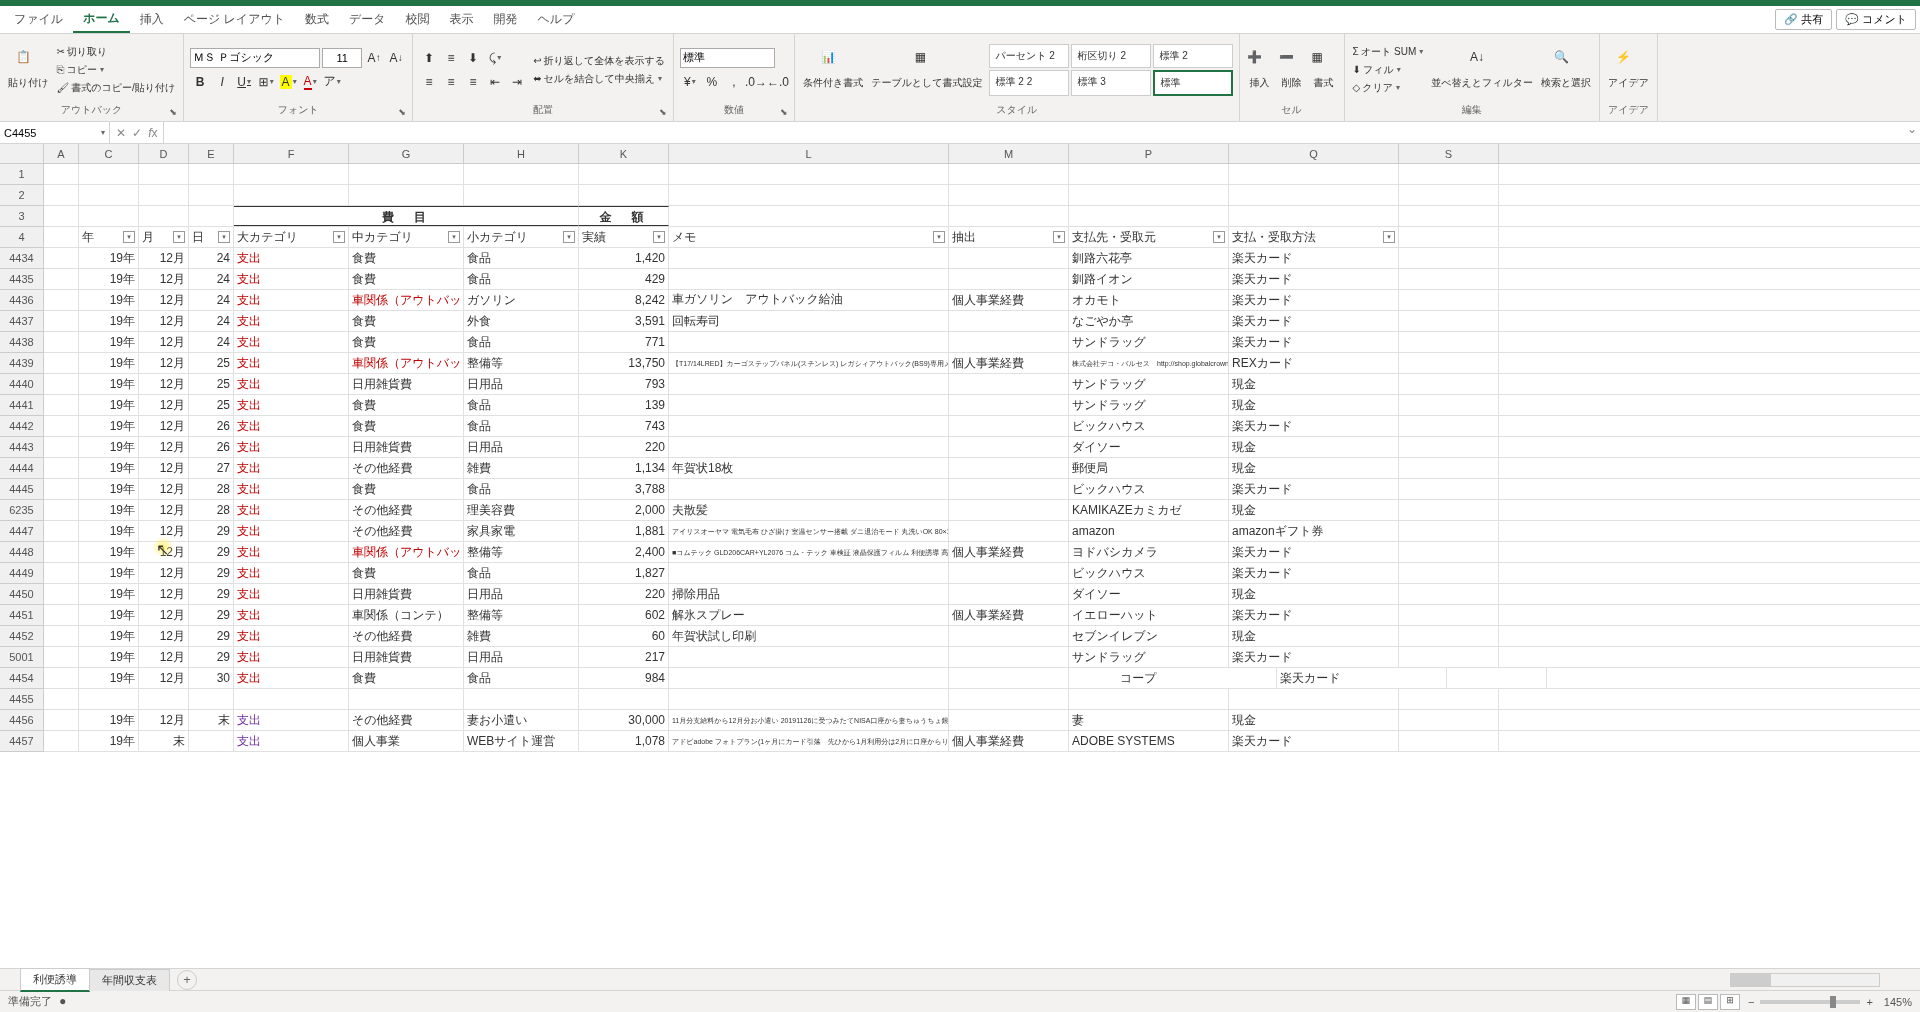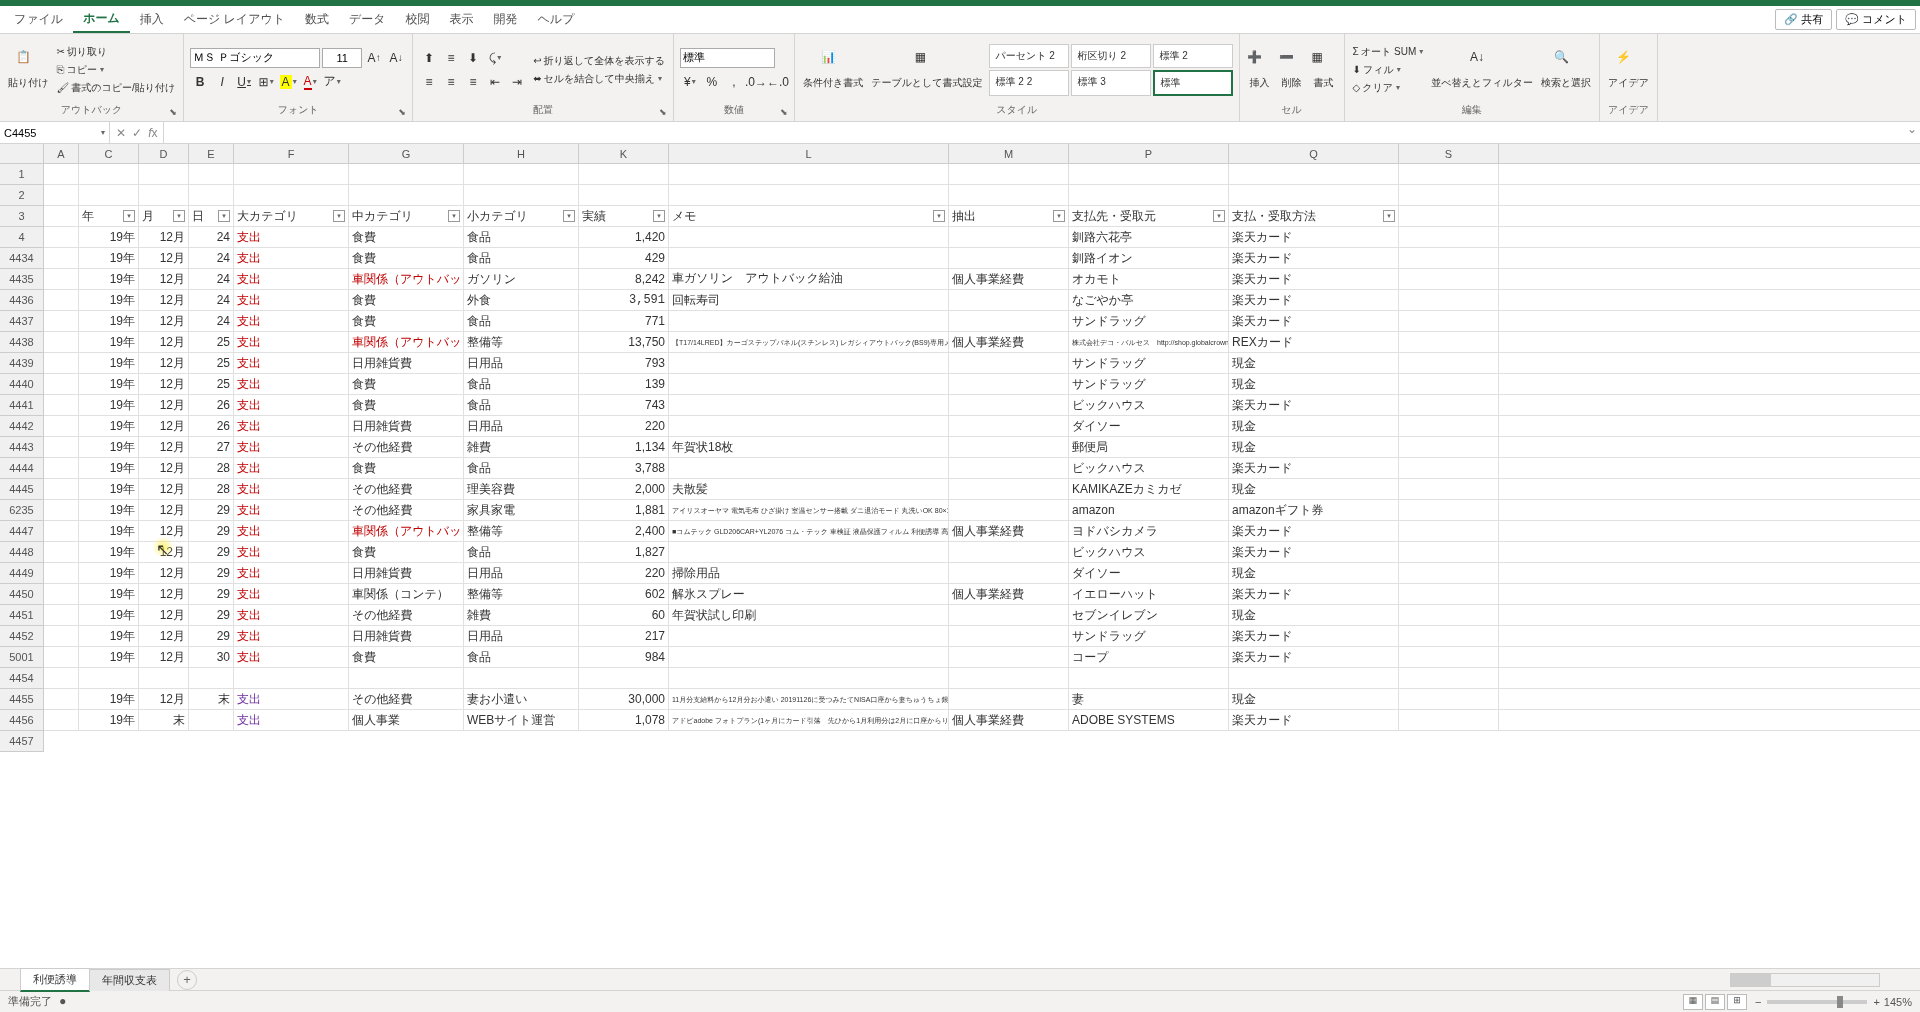--- a/index.html
+++ b/index.html
@@ -376,20 +376,33 @@
           <div class="cell " style="width: 115px;"></div>
           <div class="cell " style="width: 115px;"></div>
           <div class="cell " style="width: 90px;"></div>
           <div class="cell " style="width: 280px;"></div>
           <div class="cell " style="width: 120px;"></div>
           <div class="cell " style="width: 160px;"></div>
           <div class="cell " style="width: 170px;"></div>
           <div class="cell " style="width: 100px;"></div>
         </div>
         <div class="crow">
+          <div class="cell " style="width: 35px;"></div>
+          <div class="cell " style="width: 60px;"></div>
+          <div class="cell " style="width: 50px;"></div>
+          <div class="cell " style="width: 45px;"></div>
+          <div class="cell merged-header center" style="width: 345px;">費　目</div>
+          <div class="cell merged-header center" style="width: 90px;">金　額</div>
+          <div class="cell " style="width: 280px;"></div>
+          <div class="cell " style="width: 120px;"></div>
+          <div class="cell " style="width: 160px;"></div>
+          <div class="cell " style="width: 170px;"></div>
+          <div class="cell " style="width: 100px;"></div>
+        </div>
+        <div class="crow">
           <div class="cell header-cell" style="width: 35px;"></div>
           <div class="cell header-cell" style="width: 60px;">年<span class="filter-btn">▾</span></div>
           <div class="cell header-cell" style="width: 50px;">月<span class="filter-btn">▾</span></div>
           <div class="cell header-cell" style="width: 45px;">日<span class="filter-btn">▾</span></div>
           <div class="cell header-cell" style="width: 115px;">大カテゴリ<span class="filter-btn">▾</span></div>
           <div class="cell header-cell" style="width: 115px;">中カテゴリ<span class="filter-btn">▾</span></div>
           <div class="cell header-cell" style="width: 115px;">小カテゴリ<span class="filter-btn">▾</span></div>
           <div class="cell header-cell" style="width: 90px;">実績<span class="filter-btn">▾</span></div>
           <div class="cell header-cell" style="width: 280px;">メモ<span class="filter-btn">▾</span></div>
           <div class="cell header-cell" style="width: 120px;">抽出<span class="filter-btn">▾</span></div>
@@ -443,21 +456,21 @@
           <div class="cell " style="width: 100px;"></div>
         </div>
         <div class="crow">
           <div class="cell " style="width: 35px;"></div>
           <div class="cell right" style="width: 60px;">19年</div>
           <div class="cell right" style="width: 50px;">12月</div>
           <div class="cell right" style="width: 45px;">24</div>
           <div class="cell red" style="width: 115px;">支出</div>
           <div class="cell " style="width: 115px;">食費</div>
           <div class="cell " style="width: 115px;">外食</div>
-          <div class="cell right" style="width: 90px; font-family: Liberation Mono, monospace;">3,591</div>
+          <div class="cell right" style="width: 90px;">3,591</div>
           <div class="cell " style="width: 280px;">回転寿司</div>
           <div class="cell " style="width: 120px;"></div>
           <div class="cell " style="width: 160px;">なごやか亭</div>
           <div class="cell " style="width: 170px;">楽天カード</div>
           <div class="cell " style="width: 100px;"></div>
         </div>
         <div class="crow">
           <div class="cell " style="width: 35px;"></div>
           <div class="cell right" style="width: 60px;">19年</div>
           <div class="cell right" style="width: 50px;">12月</div>
@@ -701,21 +714,21 @@
           <div class="cell " style="width: 35px;"></div>
           <div class="cell right" style="width: 60px;">19年</div>
           <div class="cell right" style="width: 50px;">12月</div>
           <div class="cell right" style="width: 45px;">30</div>
           <div class="cell red" style="width: 115px;">支出</div>
           <div class="cell " style="width: 115px;">食費</div>
           <div class="cell " style="width: 115px;">食品</div>
           <div class="cell right" style="width: 90px;">984</div>
           <div class="cell " style="width: 280px;"></div>
           <div class="cell " style="width: 120px;"></div>
-          <div class="cell " style="width: 160px;">コープ</div>
+          <div class="cell " style="width: 160px; margin-left: 48px;">コープ</div>
           <div class="cell " style="width: 170px;">楽天カード</div>
           <div class="cell " style="width: 100px;"></div>
         </div>
         <div class="crow">
           <div class="cell " style="width: 35px;"></div>
           <div class="cell right" style="width: 60px;"></div>
           <div class="cell right" style="width: 50px;"></div>
           <div class="cell right" style="width: 45px;"></div>
           <div class="cell" style="width: 115px;"></div>
           <div class="cell " style="width: 115px;"></div>
@@ -779,14 +792,14 @@
   <div class="view-btns">
     <div class="view-btn">▦</div>
     <div class="view-btn">▤</div>
     <div class="view-btn">⊞</div>
   </div>
   <span>−</span>
   <div class="zoom-slider">
       <div class="zoom-thumb"></div>
     </div>
   <span>+</span>
-  <span style="margin-left:4px">145%</span>
+  <span style="margin-left:11px">145%</span>
 </div>
 
 </body></html>

